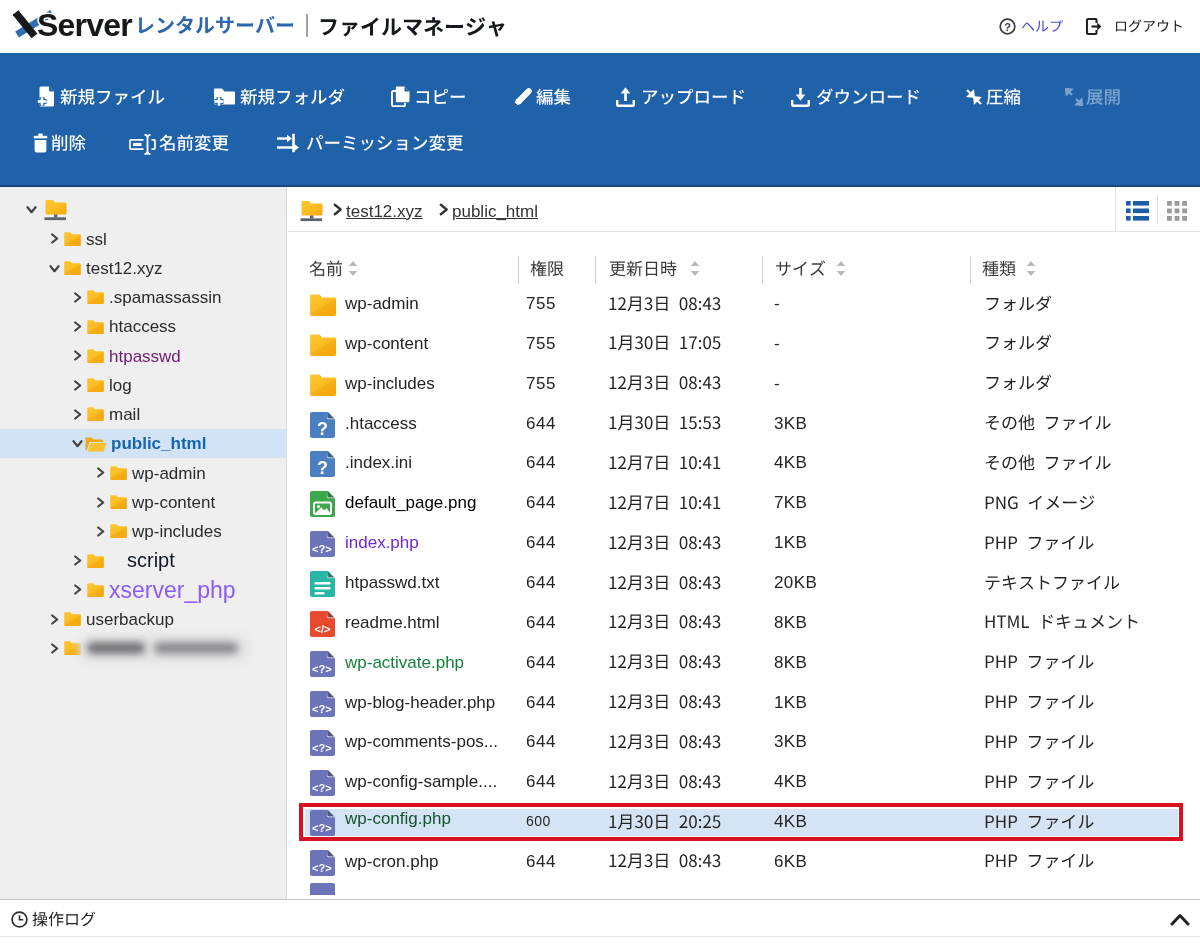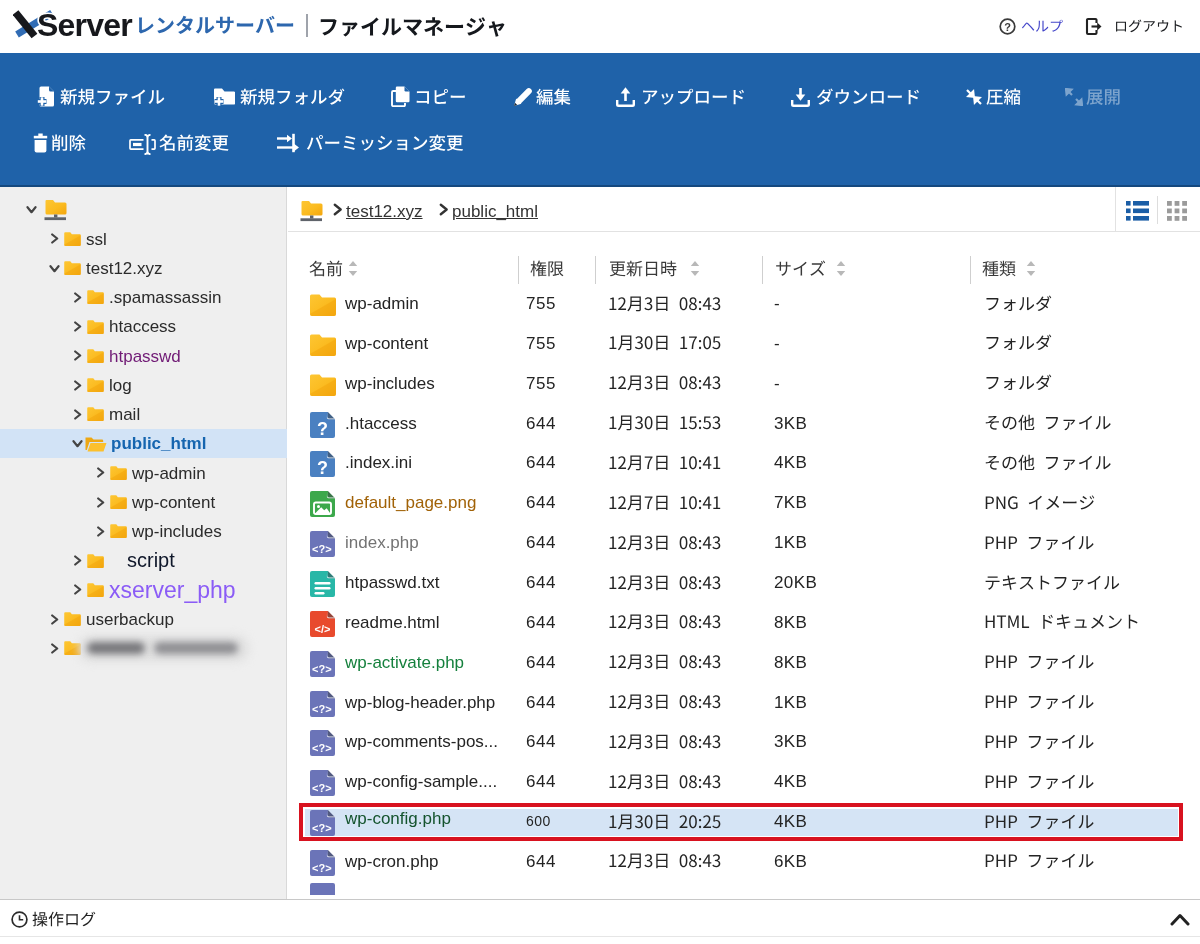--- a/index.html
+++ b/index.html
@@ -664,21 +664,21 @@
       <use href="#g15" x="6500"></use>
     </svg></div>
 <svg style="position:absolute;left:310px;top:491.25px" width="25" height="26" viewBox="0 0 25 26">
     <path d="M2 0 H17.8 L25 7.2 V24 a2 2 0 0 1 -2 2 H2 a2 2 0 0 1 -2 -2 V2 a2 2 0 0 1 2 -2 Z" fill="#3ca84b"></path>
     <path d="M17.8 0 L25 7.2 H19.8 a2 2 0 0 1 -2 -2 Z" fill="#3a4048" opacity="0.5"></path>
     <path d="M17.1 -0.2 L17.1 4.6 a1.9 1.9 0 0 0 1.9 1.9 H24.9 L25 7.2 H18.6 a1.7 1.7 0 0 1 -1.7 -1.7 Z" fill="#f2f4f8"></path>
     <rect x="4" y="11.5" width="17" height="11.5" rx="1.8" fill="none" stroke="#fff" stroke-width="1.9"></rect>
     <circle cx="8.5" cy="15.4" r="1.5" fill="#fff"></circle>
     <path d="M5.5 22 L11.2 16.2 L14.2 19.3 L16.7 17.3 L20 22 Z" fill="#fff"></path>
   </svg>
-<div class="ab" style="left:345px;top:493.2px;font-size:17px;color:#a16207;line-height:19px">default_page.png</div>
+<div class="ab" style="left:345px;top:493.2px;font-size:17px;color:#000000;line-height:19px">default_page.png</div>
 <div class="ab" style="left:526px;top:493.2px;font-size:17px;color:#242424;line-height:19px;letter-spacing:0.5px">644</div>
 <div style="position:absolute;left:608.0px;top:493.8px;line-height:0"><svg width="113.3" height="17.0" viewBox="0 -880 6663 1000" fill="#242424">
       <use href="#g69" x="0"></use>
       <use href="#g70" x="555"></use>
       <use href="#g71" x="1110"></use>
       <use href="#g80" x="2110"></use>
       <use href="#g62" x="2665"></use>
       <use href="#g69" x="4165"></use>
       <use href="#g73" x="4720"></use>
       <use href="#g75" x="5275"></use>
@@ -694,21 +694,21 @@
       <use href="#g89" x="3545"></use>
       <use href="#g90" x="4545"></use>
       <use href="#g91" x="5545"></use>
     </svg></div>
 <svg style="position:absolute;left:310px;top:531.1px" width="25" height="26" viewBox="0 0 25 26">
     <path d="M2 0 H17.8 L25 7.2 V24 a2 2 0 0 1 -2 2 H2 a2 2 0 0 1 -2 -2 V2 a2 2 0 0 1 2 -2 Z" fill="#6b74b8"></path>
     <path d="M17.8 0 L25 7.2 H19.8 a2 2 0 0 1 -2 -2 Z" fill="#3a4048" opacity="0.5"></path>
     <path d="M17.1 -0.2 L17.1 4.6 a1.9 1.9 0 0 0 1.9 1.9 H24.9 L25 7.2 H18.6 a1.7 1.7 0 0 1 -1.7 -1.7 Z" fill="#f2f4f8"></path>
     <text x="11.8" y="21.5" font-family="Liberation Sans" font-size="11" font-weight="bold" fill="#fff" text-anchor="middle">&lt;?&gt;</text>
   </svg>
-<div class="ab" style="left:345px;top:533.1px;font-size:17px;color:#737373;line-height:19px">index.php</div>
+<div class="ab" style="left:345px;top:533.1px;font-size:17px;color:#6d28d9;line-height:19px">index.php</div>
 <div class="ab" style="left:526px;top:533.1px;font-size:17px;color:#242424;line-height:19px;letter-spacing:0.5px">644</div>
 <div style="position:absolute;left:608.0px;top:533.6px;line-height:0"><svg width="113.3" height="17.0" viewBox="0 -880 6663 1000" fill="#242424">
       <use href="#g69" x="0"></use>
       <use href="#g70" x="555"></use>
       <use href="#g71" x="1110"></use>
       <use href="#g72" x="2110"></use>
       <use href="#g62" x="2665"></use>
       <use href="#g73" x="4165"></use>
       <use href="#g74" x="4720"></use>
       <use href="#g75" x="5275"></use>

